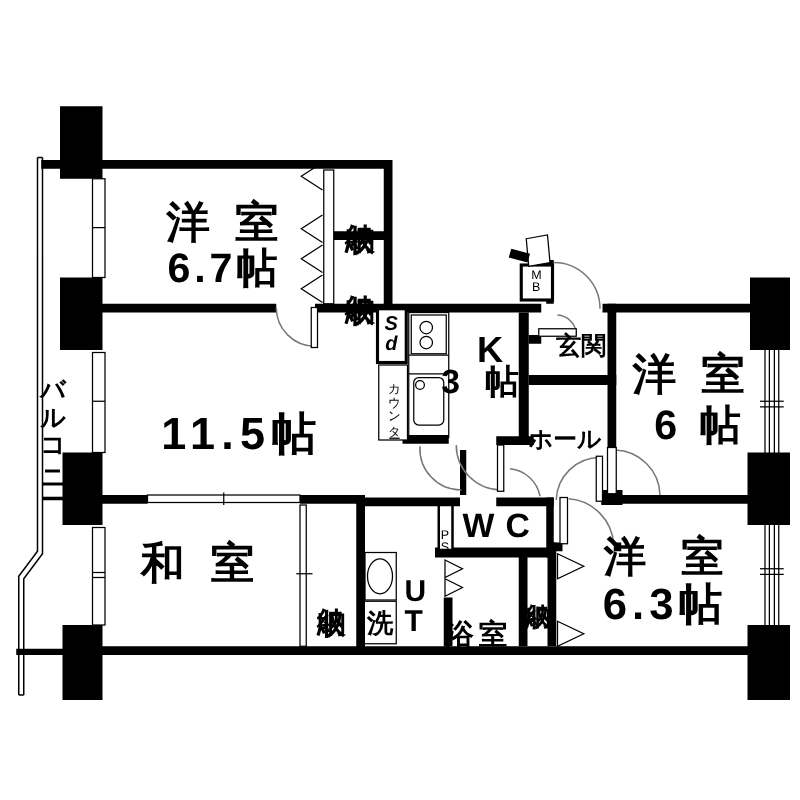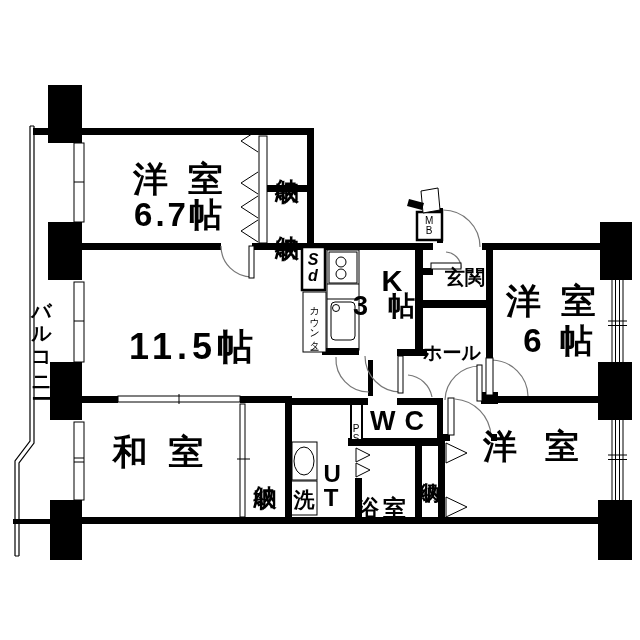--- a/index.html
+++ b/index.html
@@ -169,20 +169,21 @@
 
   <div class="lbl" style="left:392px;top:281px;font-size:29px;">K</div>
   <div class="lbl" style="left:384px;top:306px;font-size:27px;letter-spacing:20px;padding-left:20px;">3帖</div>
 
   <div class="lbl" style="left:158px;top:451px;font-size:35px;letter-spacing:21px;padding-left:21px;">和室</div>
 
   <div class="lbl" style="left:551px;top:300px;font-size:35px;letter-spacing:20px;padding-left:20px;">洋室</div>
   <div class="lbl" style="left:558px;top:340px;font-size:33px;letter-spacing:18px;padding-left:18px;">6帖</div>
 
   <div class="lbl" style="left:531px;top:446px;font-size:34px;letter-spacing:28px;padding-left:28px;">洋室</div>
+  <div class="lbl" style="left:530px;top:484px;font-size:35px;letter-spacing:4px;padding-left:4px;">6.3帖</div>
 
   <div class="lbl" style="left:465px;top:277px;font-size:20px;">玄関</div>
   <div class="lbl" style="left:452px;top:352px;font-size:19px;">ホール</div>
   <div class="lbl" style="left:397px;top:421px;font-size:27px;letter-spacing:9px;padding-left:9px;">WC</div>
   <div class="lbl" style="left:381px;top:508px;font-size:23px;letter-spacing:4px;padding-left:4px;">浴室</div>
   <div class="lbl" style="left:304px;top:499px;font-size:21px;">洗</div>
 
   <div class="lbl stk" style="left:331px;top:458px;font-size:24px;width:15px;margin-top:28px;">UT</div>
   <div class="lbl stk" style="left:313px;top:268px;font-size:16px;width:12px;font-style:italic;">Sd</div>
   <div class="lbl stk thin" style="left:429px;top:226px;font-size:10px;width:8px;">MB</div>

